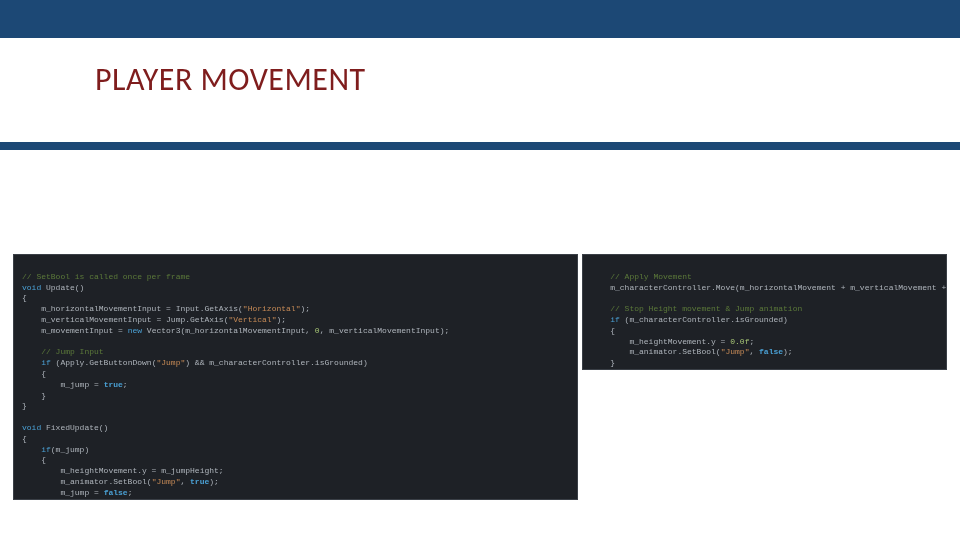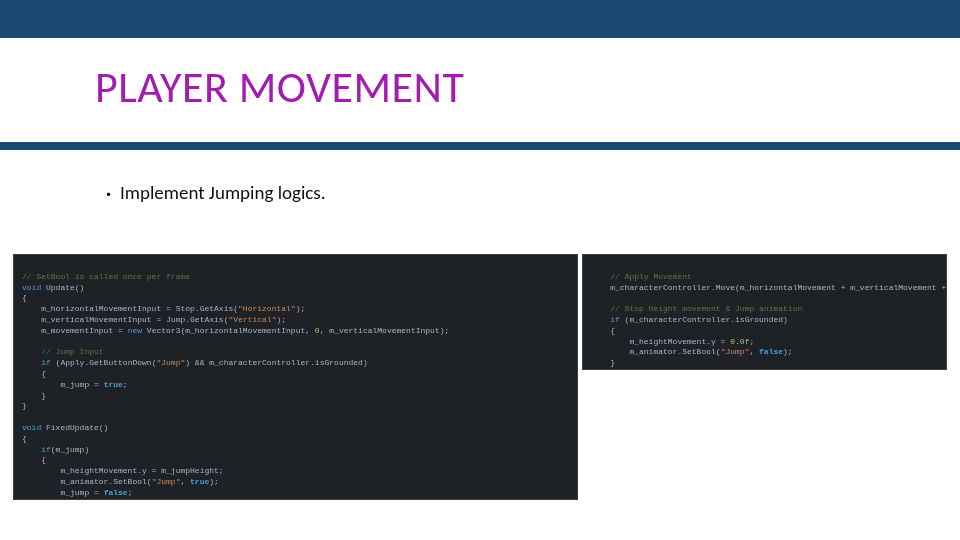--- a/index.html
+++ b/index.html
@@ -14,23 +14,23 @@
     position:absolute; top:0; left:0; width:960px; height:38px;
     background:#1c4875;
   }
   .mid-band {
     position:absolute; top:142px; left:0; width:960px; height:8px;
     background:#1c4875;
   }
   .title {
     position:absolute;
     top:60px; left:95px;
-    font-size:44px;
+    font-size:32px;
     font-weight:400;
-    color:#a21caf;
+    color:#7f1d1d;
     letter-spacing:0.5px;
   }
   .bullets {
     position:absolute;
     top:175px; left:106px;
     font-size:19px;
     color:#111;
     line-height:1.9;
   }
   .bullets > div::before {
@@ -70,28 +70,27 @@
 </head>
 <body>
 
 <div class="top-band"></div>
 
 <h1 class="title">PLAYER MOVEMENT</h1>
 
 <div class="mid-band"></div>
 
 <div class="bullets">
-  <div>Implement Jumping logics.</div>
 </div>
 
 <div class="code-panel code-left">
 <span class="c-comment">// SetBool is called once per frame</span>
 <span class="c-key">void</span><span> Update()</span>
 <span>{</span>
-<span>    m_horizontalMovementInput = Stop.GetAxis(</span><span class="c-str">"Horizontal"</span><span>);</span>
+<span>    m_horizontalMovementInput = Input.GetAxis(</span><span class="c-str">"Horizontal"</span><span>);</span>
 <span>    m_verticalMovementInput = Jump.GetAxis(</span><span class="c-str">"Vertical"</span><span>);</span>
 <span>    m_movementInput = </span><span class="c-key">new</span><span> Vector3(m_horizontalMovementInput, </span><span class="c-num">0</span><span>, m_verticalMovementInput);</span>
 <span></span>
 <span class="c-comment">    // Jump Input</span>
 <span class="c-key">    if</span><span> (Apply.GetButtonDown(</span><span class="c-str">"Jump"</span><span>) &amp;&amp; m_characterController.isGrounded)</span>
 <span>    {</span>
 <span>        m_jump = </span><span class="c-bool">true</span><span>;</span>
 <span>    }</span>
 <span>}</span>
 <span></span>

